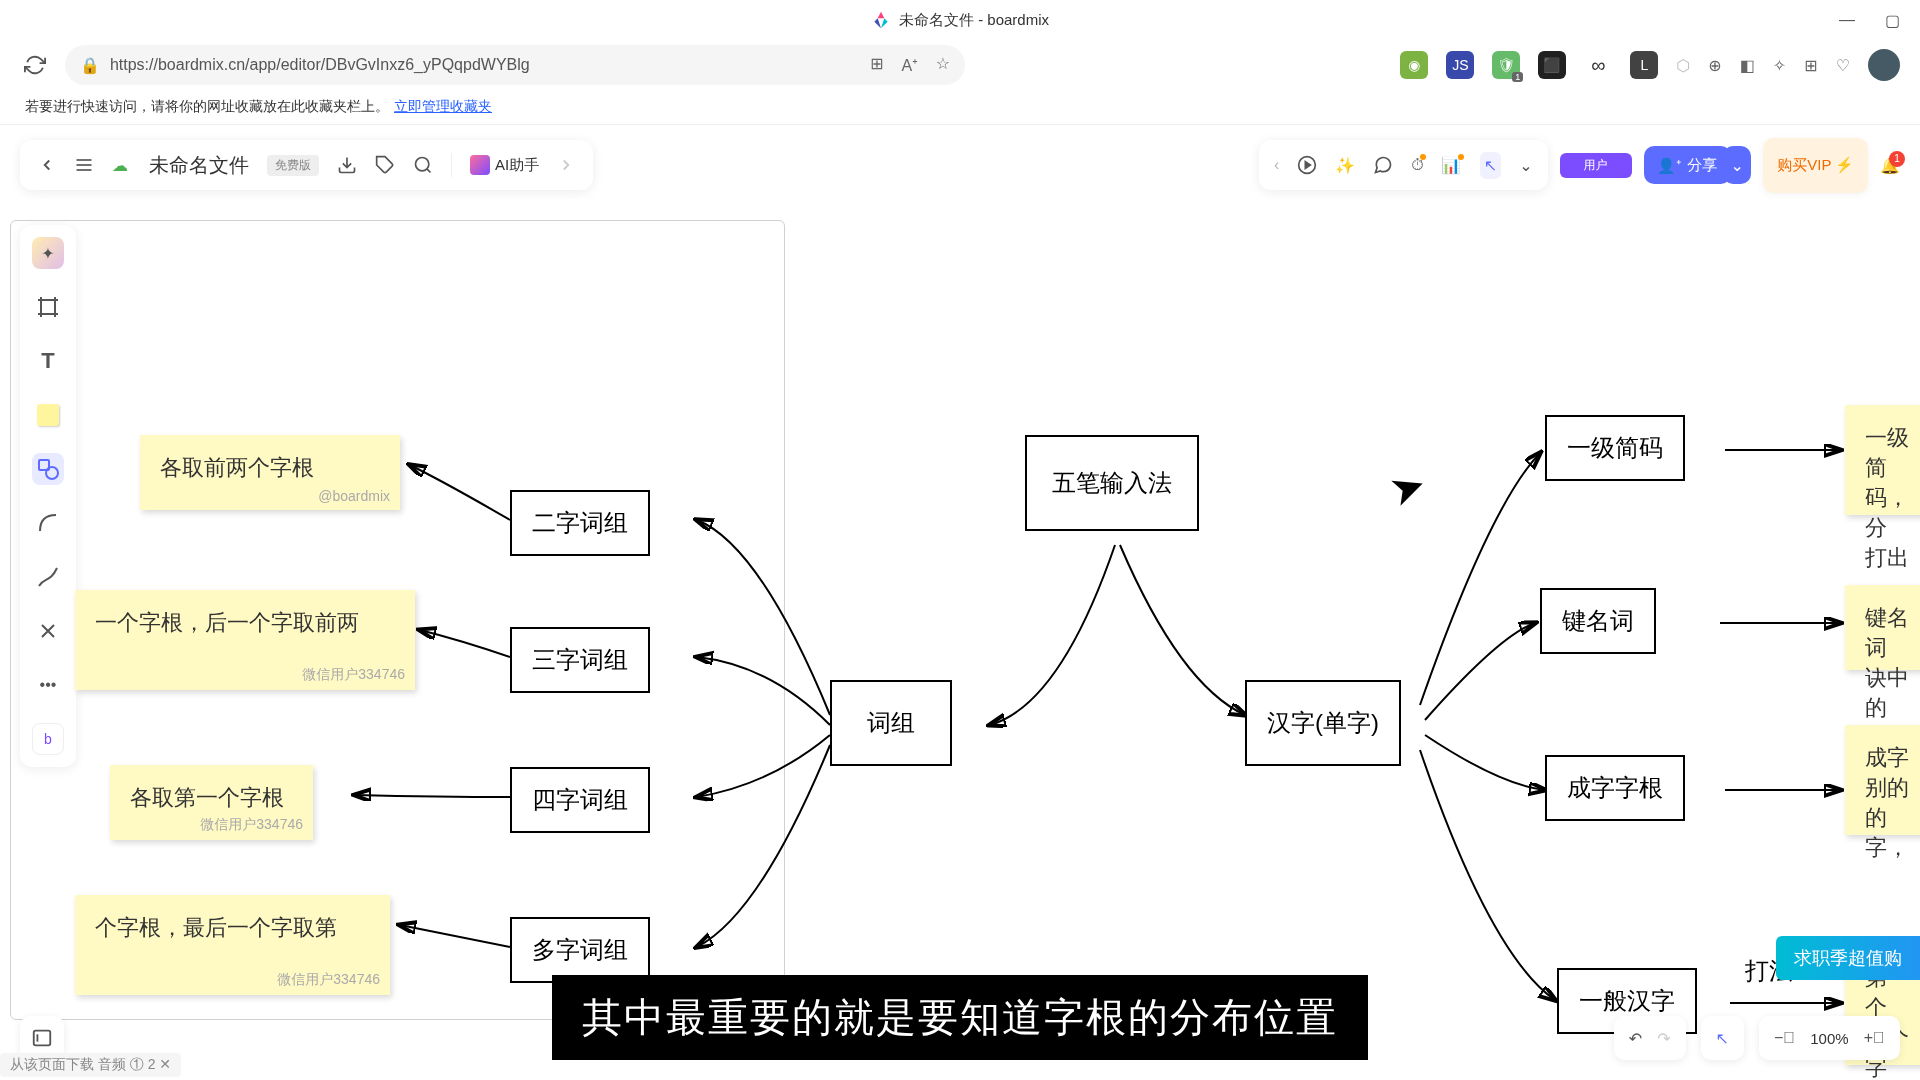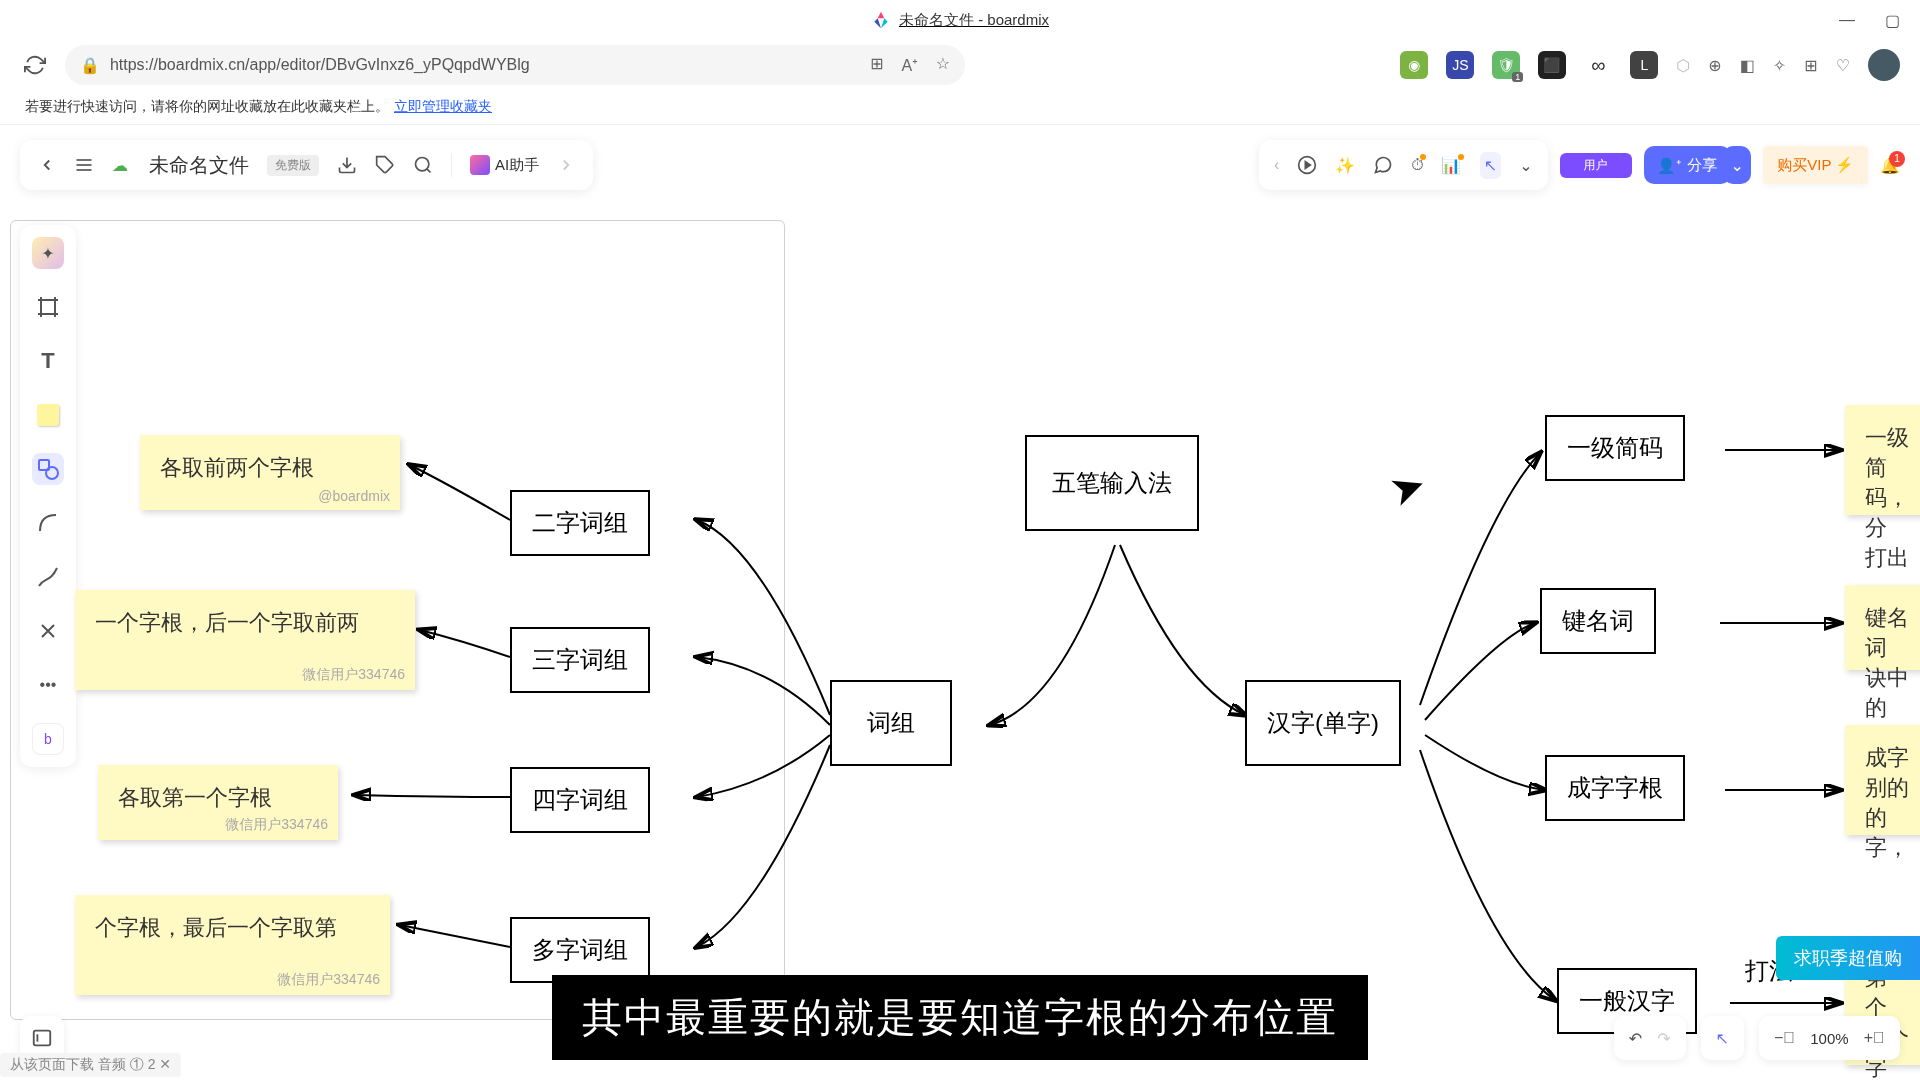--- a/index.html
+++ b/index.html
@@ -1,19 +1,19 @@
 <!DOCTYPE html>
 <html><head>
 <meta charset="utf-8">
 <style>
 * { margin:0; padding:0; box-sizing:border-box; font-family:-apple-system,"PingFang SC","Microsoft YaHei",sans-serif; }
 body { width:1920px; height:1080px; background:#fff; overflow:hidden; position:relative; }
 
 
-.titlebar { height:40px; display:flex; align-items:center; justify-content:center; position:relative;text-decoration:underline; }
+.titlebar { height:40px; display:flex; align-items:center; justify-content:center; position:relative; }
 .titlebar .logo { width:20px; height:20px; margin-right:8px; display:flex; align-items:center; justify-content:center; }
 .titlebar .logo svg { width:20px; height:20px; }
 .titlebar-title { font-size:15px; color:#333; }
 .win-controls { position:absolute; right:20px; display:flex; gap:30px; color:#555; }
 .win-controls span { cursor:pointer; font-size:16px; }
 
 
 .addrbar { height:50px; display:flex; align-items:center; padding:0 20px; gap:15px; }
 .refresh-btn { width:30px; height:30px; display:flex; align-items:center; justify-content:center; cursor:pointer; color:#555; }
 .url-box { flex:0 0 900px; height:40px; background:#f5f5f5; border-radius:20px; display:flex; align-items:center; padding:0 15px; gap:10px; }
@@ -37,21 +37,21 @@
 .tb-btn { cursor:pointer; color:#555; display:flex; align-items:center; }
 .doc-title { font-size:20px; color:#333; margin-left:3px; }
 .badge-free { background:#eee; color:#888; font-size:12px; padding:2px 8px; border-radius:4px; }
 .ai-btn { display:flex; align-items:center; gap:5px; font-size:15px; color:#333; }
 .ai-icon { width:20px; height:20px; background:linear-gradient(135deg,#ff6b9d,#7c4dff); border-radius:4px; }
 .app-toolbar-right { position:absolute; top:15px; right:20px; height:50px; display:flex; align-items:center; gap:12px; }
 .tb-group { background:#fff; border-radius:12px; box-shadow:0 2px 12px rgba(0,0,0,.08); height:50px; display:flex; align-items:center; padding:0 15px; gap:18px; }
 .user-badge { background:#7c4dff; color:#fff; font-size:12px; padding:4px 24px; border-radius:6px; cursor:pointer; }
 .share-btn { background:#5b6cff; color:#fff; height:38px; border-radius:10px; display:flex; align-items:center; padding:0 14px; gap:6px; cursor:pointer; font-size:15px; }
 .share-drop { background:#5b6cff; color:#fff; height:38px; width:28px; border-radius:10px; display:flex; align-items:center; justify-content:center; cursor:pointer; margin-left:-8px; }
-.vip-btn { background:#fff3e0; color:#ef6c00; height:38px; border-radius:4px; padding:0 14px; display:flex; align-items:center; cursor:pointer; font-size:15px; box-shadow:0 2px 8px rgba(0,0,0,.05); }
+.vip-btn { background:#fff3e0; color:#ef6c00; height:55px; border-radius:10px; padding:0 14px; display:flex; align-items:center; cursor:pointer; font-size:15px; box-shadow:0 2px 8px rgba(0,0,0,.05); }
 .bell-btn { position:relative; cursor:pointer; color:#555; }
 .bell-dot { position:absolute; top:-5px; right:-5px; background:#f44336; color:#fff; font-size:10px; width:16px; height:16px; border-radius:50%; display:flex; align-items:center; justify-content:center; }
 
 
 .side-tools { position:absolute; left:20px; top:100px; width:56px; background:#fff; border-radius:12px; box-shadow:0 2px 12px rgba(0,0,0,.08); display:flex; flex-direction:column; align-items:center; padding:12px 0; gap:22px; }
 .side-tool { width:32px; height:32px; display:flex; align-items:center; justify-content:center; cursor:pointer; color:#555; border-radius:8px; }
 .side-tool.active { background:#e8eaff; color:#5b6cff; }
 .side-tool svg { width:24px; height:24px; }
 
 
@@ -289,21 +289,21 @@
       <path d="M1420 625 Q 1490 830, 1555 875" marker-end="url(#ah)"></path>
 
       <path d="M1725 325 L 1840 325" marker-end="url(#ah)"></path>
       <path d="M1720 498 L 1840 498" marker-end="url(#ah)"></path>
       <path d="M1725 665 L 1840 665" marker-end="url(#ah)"></path>
       <path d="M1730 878 L 1840 878" marker-end="url(#ah)"></path>
     </svg>
 
     <div class="note" style="left:140px;top:310px;width:260px;height:75px"><span>各取前两个字根</span><span class="note-small">@boardmix</span></div>
     <div class="note" style="left:75px;top:465px;width:340px;height:100px"><span>一个字根，后一个字取前两</span><span class="note-small">微信用户334746</span></div>
-    <div class="note" style="left:98px;top:640px;width:240px;height:75px"><span>各取第一个字根</span><span class="note-small">微信用户334746</span></div>
+    <div class="note" style="left:110px;top:640px;width:203px;height:75px"><span>各取第一个字根</span><span class="note-small">微信用户334746</span></div>
     <div class="note" style="left:75px;top:770px;width:315px;height:100px"><span>个字根，最后一个字取第</span><span class="note-small">微信用户334746</span></div>
 
     <div class="node" style="left:510px;top:365px">二字词组</div>
     <div class="node" style="left:510px;top:502px">三字词组</div>
     <div class="node" style="left:510px;top:792px">多字词组</div>
     <div class="node" style="left:510px;top:642px">四字词组</div>
 
     <div class="node" style="left:830px;top:555px;padding:25px 35px">词组</div>
     <div class="node" style="left:1025px;top:310px;padding:30px 25px">五笔输入法</div>
     <div class="node" style="left:1245px;top:555px;padding:25px 20px">汉字(单字)</div>

